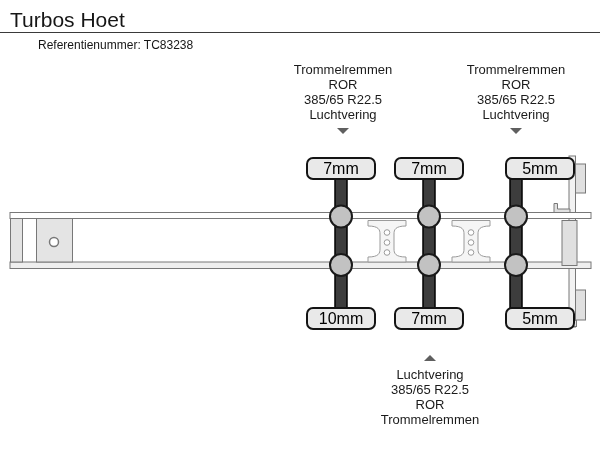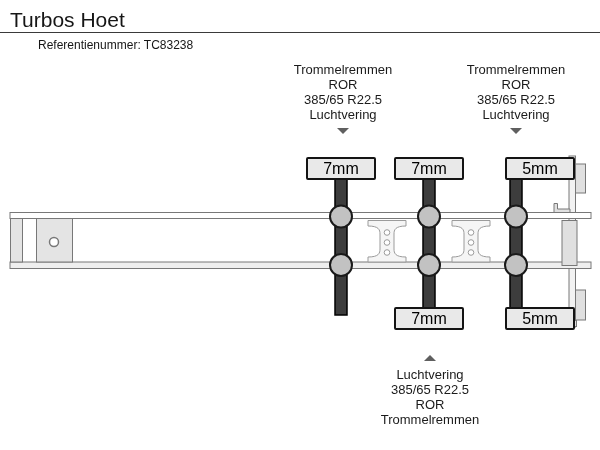--- a/index.html
+++ b/index.html
@@ -18,21 +18,21 @@
     border-left:6px solid transparent; border-right:6px solid transparent;
     border-top:6px solid #5f5f5f; margin-top:4px; }
   .arrow-up { display:inline-block; width:0; height:0;
     border-left:6px solid transparent; border-right:6px solid transparent;
     border-bottom:6px solid #5f5f5f; margin-bottom:3px; }
 
   .chassis-svg { position:absolute; left:0; top:0; }
 
   .badge {
     position:absolute; width:66px; height:19px; background:#e9e9e9;
-    border:2px solid #141414; border-radius:2px;
+    border:2px solid #141414; border-radius:7px;
     font-size:16px; line-height:19px; text-align:center; color:#000;
   }
   .badge.b1 { left:306px; } .badge.b2 { left:394px; } .badge.b3 { left:505px; }
   .badge.row-top { top:157px; } .badge.row-bottom { top:307px; }
 </style>
 </head>
 <body>
 
 <div class="stage">
 
@@ -102,20 +102,21 @@
       <circle cx="341" cy="265" r="11" fill="#c2c2c2" stroke="#1a1a1a" stroke-width="2"></circle>
       <circle cx="429" cy="265" r="11" fill="#c2c2c2" stroke="#1a1a1a" stroke-width="2"></circle>
       <circle cx="516" cy="265" r="11" fill="#c2c2c2" stroke="#1a1a1a" stroke-width="2"></circle>
     </g>
   </svg>
 
   <div class="badge b1 row-top">7mm</div>
   <div class="badge b2 row-top">7mm</div>
   <div class="badge b3 row-top">5mm</div>
 
+  <div class="badge b1 row-bottom">10mm</div>
   <div class="badge b2 row-bottom">7mm</div>
   <div class="badge b3 row-bottom">5mm</div>
 
   <div class="anno" style="left:345px; top:352px;">
     <span class="arrow-up"></span>
     <div class="anno-line">Luchtvering</div>
     <div class="anno-line">385/65 R22.5</div>
     <div class="anno-line">ROR</div>
     <div class="anno-line">Trommelremmen</div>
   </div>

